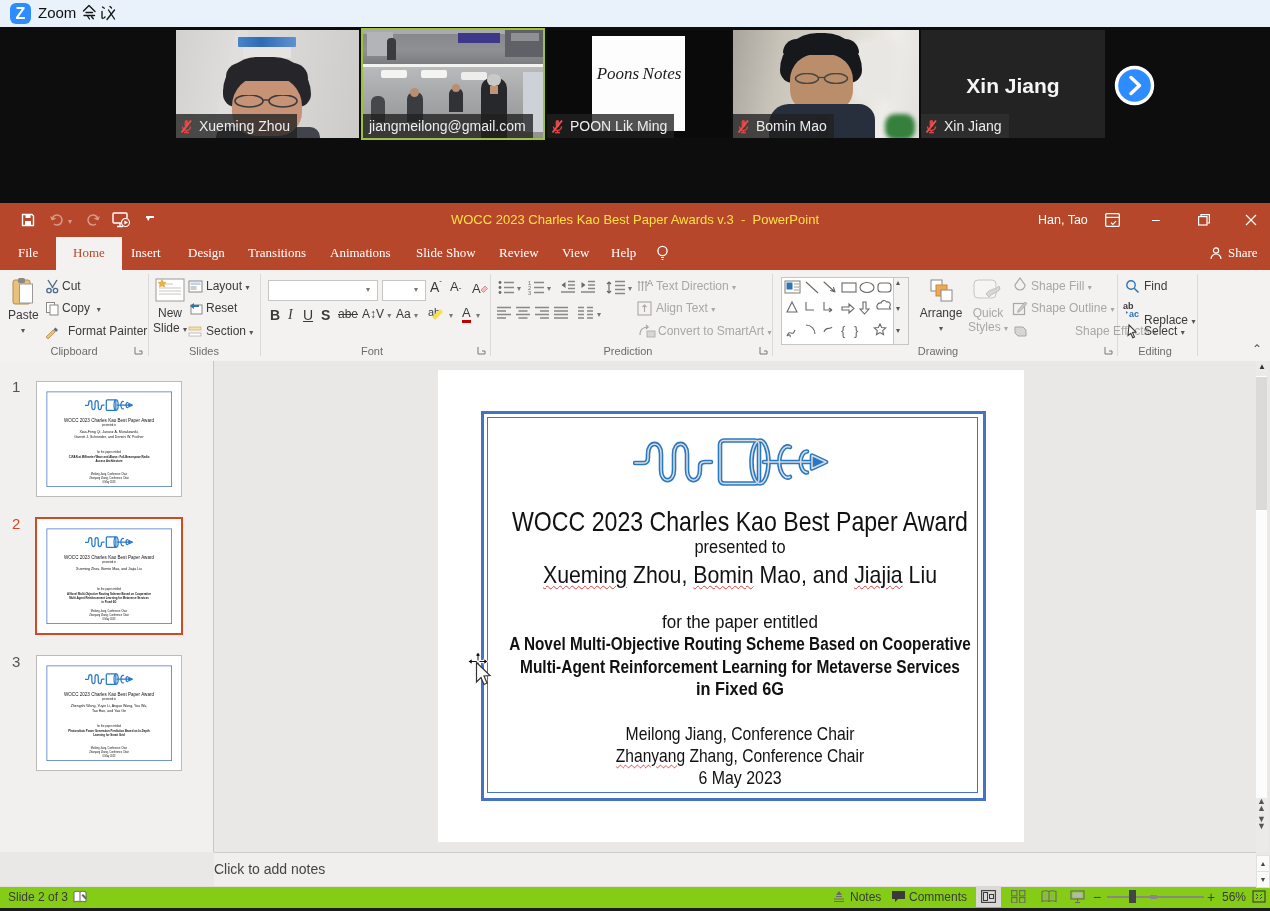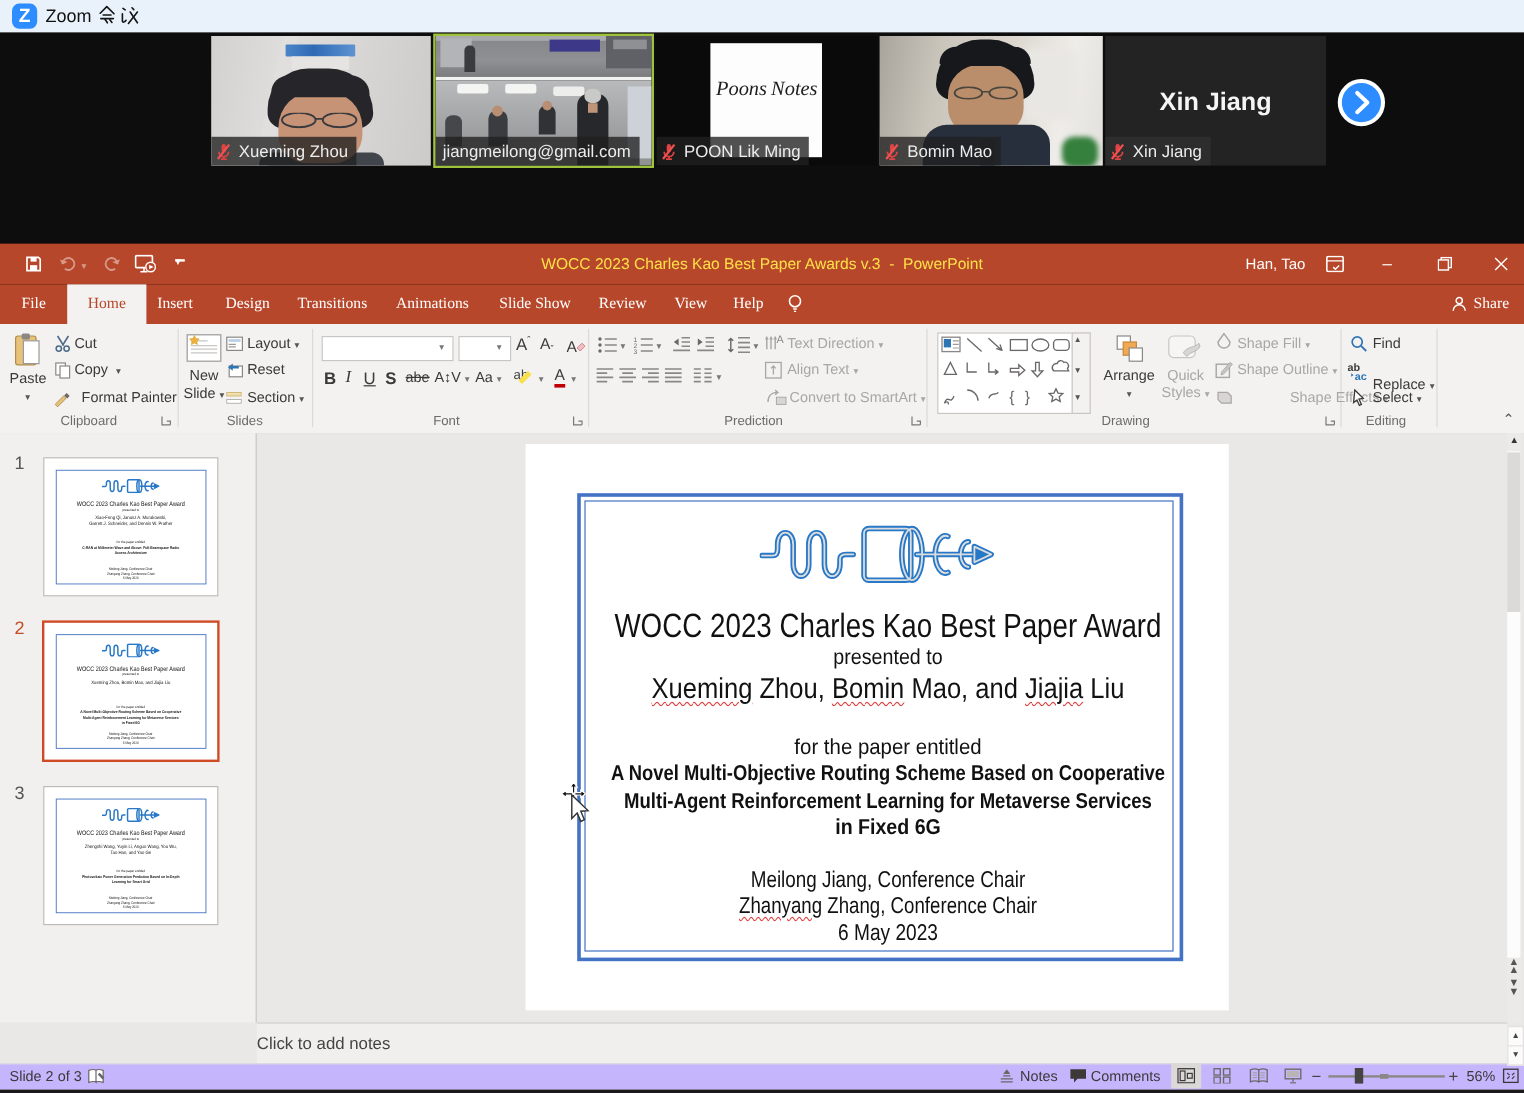--- a/index.html
+++ b/index.html
@@ -20,21 +20,21 @@
 .mitem{position:absolute;top:0;height:33px;line-height:32px;font-family:Liberation Serif, serif;}
 #ribbon{left:0;top:270px;width:1270px;height:91px;background:#F3F2F1;border-bottom:1px solid #D6D3D1;}
 .gdiv{position:absolute;top:4px;width:1px;height:82px;background:#DCDAD8;}
 .glabel{position:absolute;top:75px;font-size:11px;color:#6E6C6A;width:120px;text-align:center;}
 .rtext{font-size:12px;color:#3B3A39;text-align:center;}
 .rgray{color:#A9A7A5;}
 
 #content{left:0;top:361px;width:1270px;height:550px;background:#E9E8E6;}
 #panel{left:0;top:361px;width:213px;height:491px;background:#F1F0EF;border-right:1px solid #C8C6C4;}
 #notes{left:214px;top:852px;width:1042px;height:34px;background:#F0EFED;border-top:1px solid #CFCDCB;}
-#status{left:0;top:886px;width:1270px;height:22px;background:#c4b5fd;font-size:12px;color:#3B3A39;text-decoration:underline;}
+#status{left:0;top:886px;width:1270px;height:22px;background:#84cc16;font-size:12px;color:#3B3A39;text-decoration:underline;}
 #winbottom{left:0;top:908px;width:1270px;height:3px;background:#1a1a1a;}
 #slide{left:438px;top:370px;width:586px;height:472px;background:#fff;}
 .thumbbox{position:absolute;left:36px;width:144px;background:#fff;border:1px solid #BDBBB9;}
 .thumbnum{position:absolute;left:12px;font-size:15px;color:#555;}
 
 .sline{position:absolute;left:9px;width:586px;text-align:center;color:#111;white-space:nowrap;}
 .wavy{text-decoration:underline wavy #E04040 1px;text-underline-offset:2px;}
 .mini{position:absolute;left:0;top:0;width:576px;height:448px;transform:scale(.25);transform-origin:0 0;}
 .mbox{position:absolute;left:38px;top:38px;width:496px;height:376px;border:3px solid #4472C4;}
 .mline{position:absolute;left:0;width:576px;text-align:center;color:#111;white-space:nowrap;}

